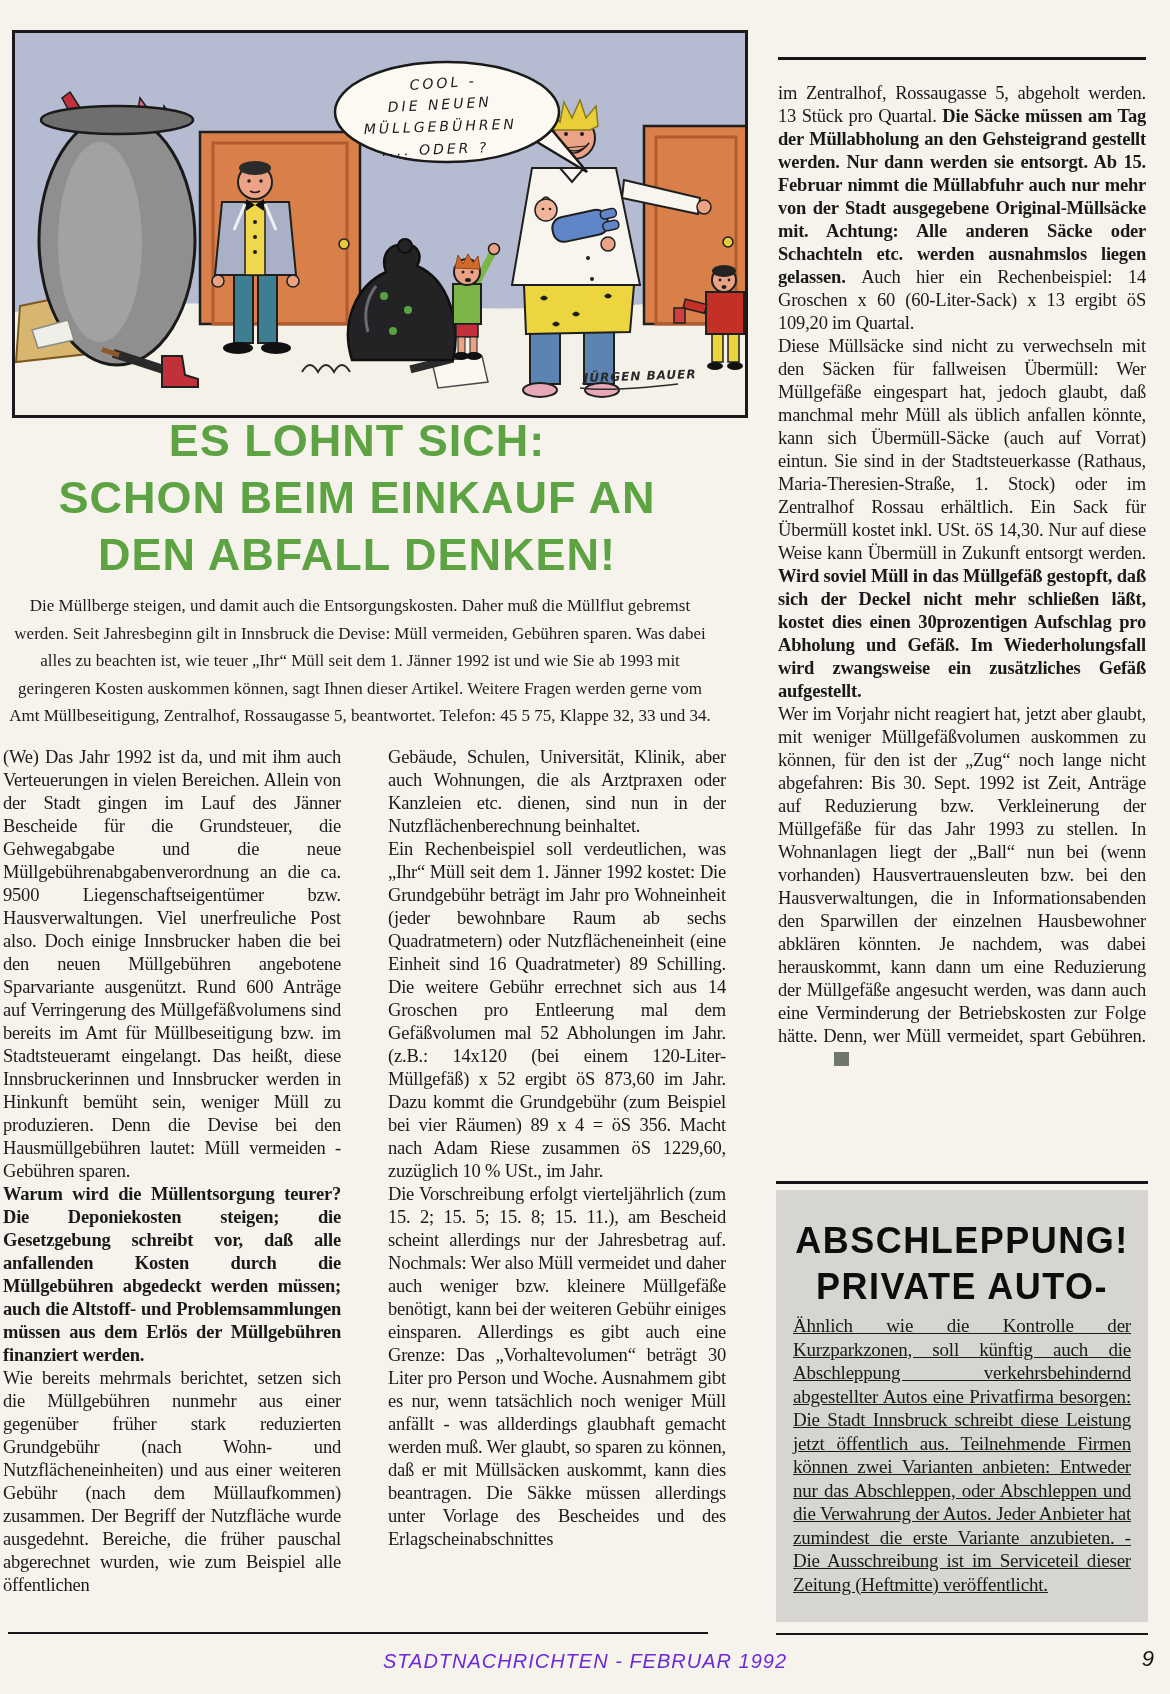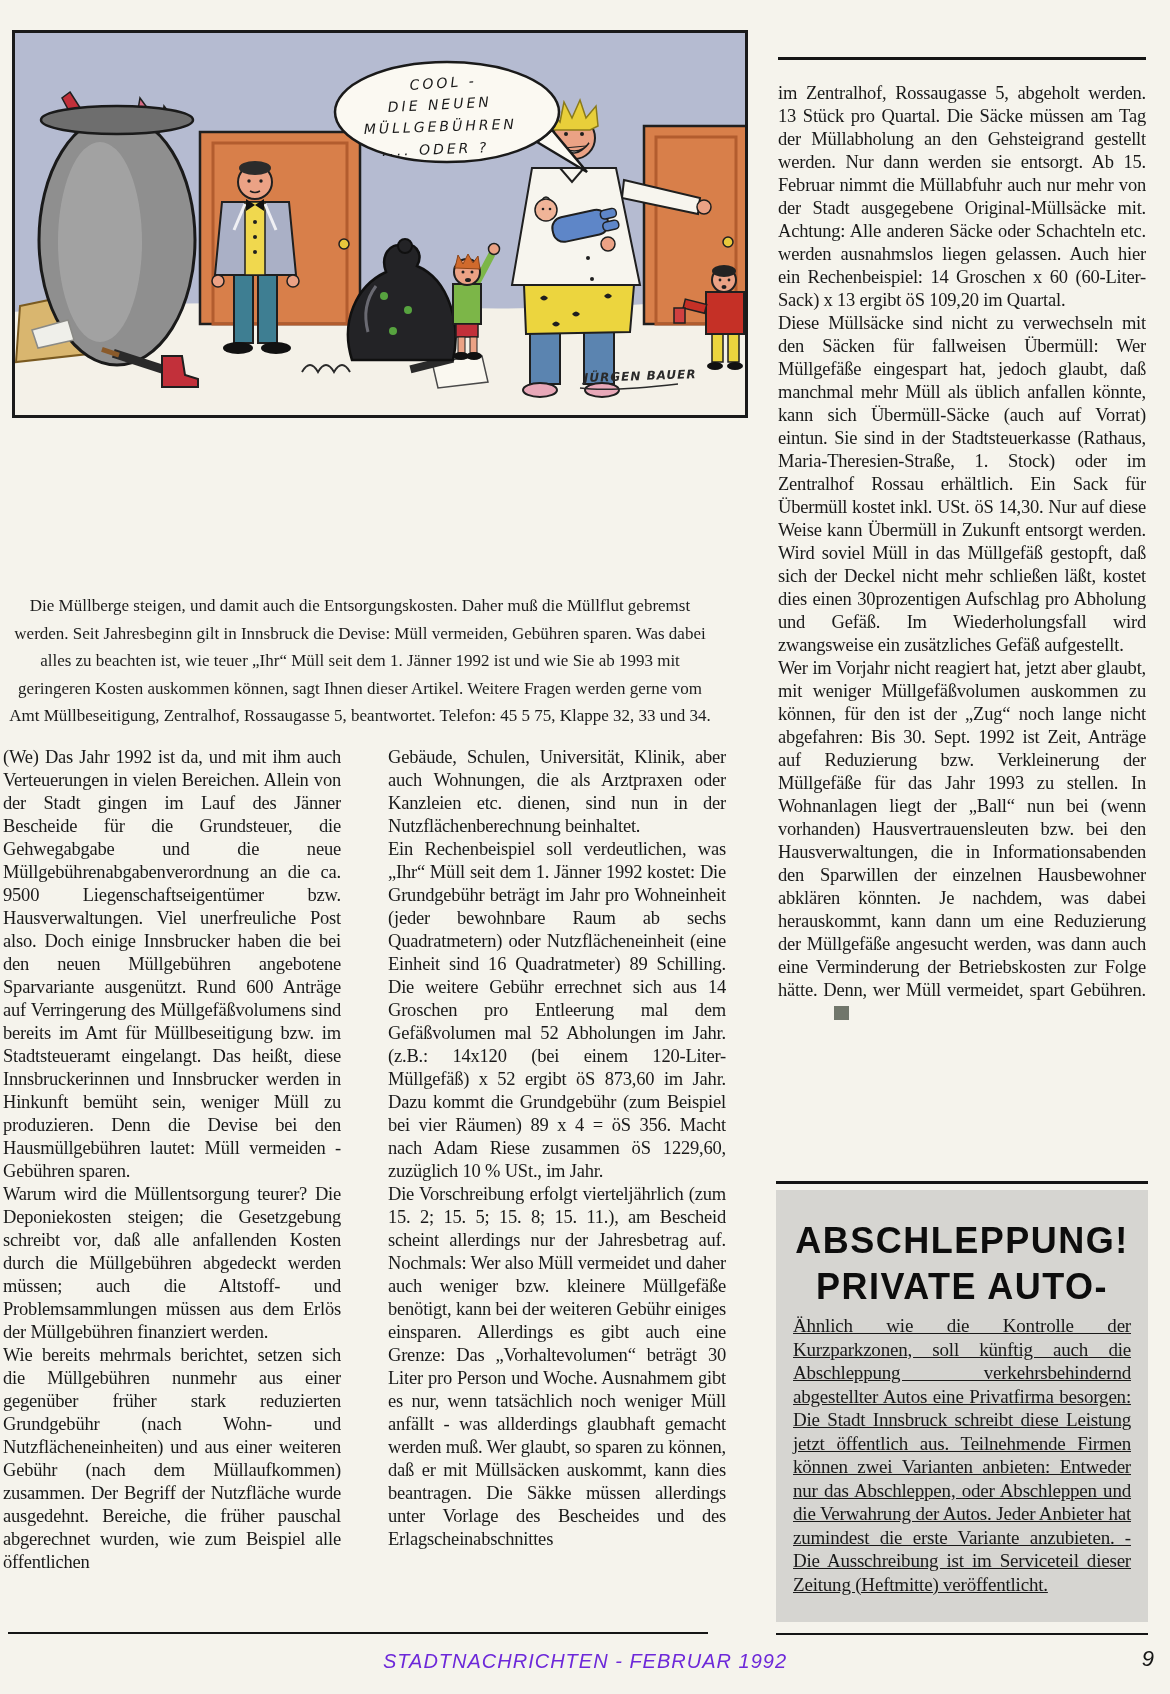--- a/index.html
+++ b/index.html
@@ -33,21 +33,21 @@
     font-family:Liberation Serif, serif; font-size:17px;
     line-height:27.5px; color:#1c1c1c;
   }
 
   
   .col {
     position:absolute; text-align:justify; font-size:18.5px; line-height:23px;
     overflow:hidden; hyphens:auto; -webkit-hyphens:auto; letter-spacing:-0.2px;
   }
   .col p { margin:0; }
-  .run-bold { font-weight:400; }
+  .run-bold { font-weight:700; }
   #col1 { left:3px;  top:746px; width:338px; height:888px; }
   #col2 { left:388px; top:746px; width:338px; height:888px; }
   #col3 { left:778px; top:82px;  width:368px; height:1100px; }
   .end-marker {
     display:inline-block; width:15px; height:14px; background:#71766b;
     margin-left:56px; transform:translateY(1px);
   }
 
   
   .rule { position:absolute; background:#151515; }
@@ -247,20 +247,25 @@
 
       <g>
         <text class="signature-text" x="572" y="352" transform="rotate(-2 572 352)">JÜRGEN BAUER</text>
         <path d="M568,358 q30,4 98,-4" fill="none" stroke="#2a2a2a" stroke-width="1.5"></path>
       </g>
 
       <rect x="1.5" y="1.5" width="733" height="385" fill="none" stroke="#1a1a1a" stroke-width="3"></rect>
     </svg>
   </div>
 
+  <div class="headline">
+    <div>ES LOHNT SICH:</div>
+    <div>SCHON BEIM EINKAUF AN</div>
+    <div>DEN ABFALL DENKEN!</div>
+  </div>
 
   <div class="intro">Die Müllberge steigen, und damit auch die Entsorgungskosten. Daher muß die Müllflut gebremst werden. Seit Jahresbeginn gilt in Innsbruck die Devise: Müll vermeiden, Gebühren sparen. Was dabei alles zu beachten ist, wie teuer „Ihr“ Müll seit dem 1. Jänner 1992 ist und wie Sie ab 1993 mit geringeren Kosten auskommen können, sagt Ihnen dieser Artikel. Weitere Fragen werden gerne vom Amt Müllbeseitigung, Zentralhof, Rossaugasse 5, beantwortet. Telefon: 45 5 75, Klappe 32, 33 und 34.</div>
 
   <div class="col" id="col1">
       <p><span>(We) Das Jahr 1992 ist da, und mit ihm auch Verteuerungen in vielen Bereichen. Allein von der Stadt gingen im Lauf des Jänner Bescheide für die Grundsteuer, die Gehwegabgabe und die neue Müllgebührenabgabenverordnung an die ca. 9500 Liegenschaftseigentümer bzw. Hausverwaltungen. Viel unerfreuliche Post also. Doch einige Innsbrucker haben die bei den neuen Müllgebühren angebotene Sparvariante ausgenützt. Rund 600 Anträge auf Verringerung des Müllgefäßvolumens sind bereits im Amt für Müllbeseitigung bzw. im Stadtsteueramt eingelangt. Das heißt, diese Innsbruckerinnen und Innsbrucker werden in Hinkunft bemüht sein, weniger Müll zu produzieren. Denn die Devise bei den Hausmüllgebühren lautet: Müll vermeiden - Gebühren sparen.</span></p>
       <p><span class="run-bold">Warum wird die Müllentsorgung teurer? Die Deponiekosten steigen; die Gesetzgebung schreibt vor, daß alle anfallenden Kosten durch die Müllgebühren abgedeckt werden müssen; auch die Altstoff- und Problemsammlungen müssen aus dem Erlös der Müllgebühren finanziert werden.</span></p>
       <p><span>Wie bereits mehrmals berichtet, setzen sich die Müllgebühren nunmehr aus einer gegenüber früher stark reduzierten Grundgebühr (nach Wohn- und Nutzflächeneinheiten) und aus einer weiteren Gebühr (nach dem Müllaufkommen) zusammen. Der Begriff der Nutzfläche wurde ausgedehnt. Bereiche, die früher pauschal abgerechnet wurden, wie zum Beispiel alle öffentlichen</span></p>
     </div>
   <div class="col" id="col2">
       <p><span>Gebäude, Schulen, Universität, Klinik, aber auch Wohnungen, die als Arztpraxen oder Kanzleien etc. dienen, sind nun in der Nutzflächenberechnung beinhaltet.</span></p>

